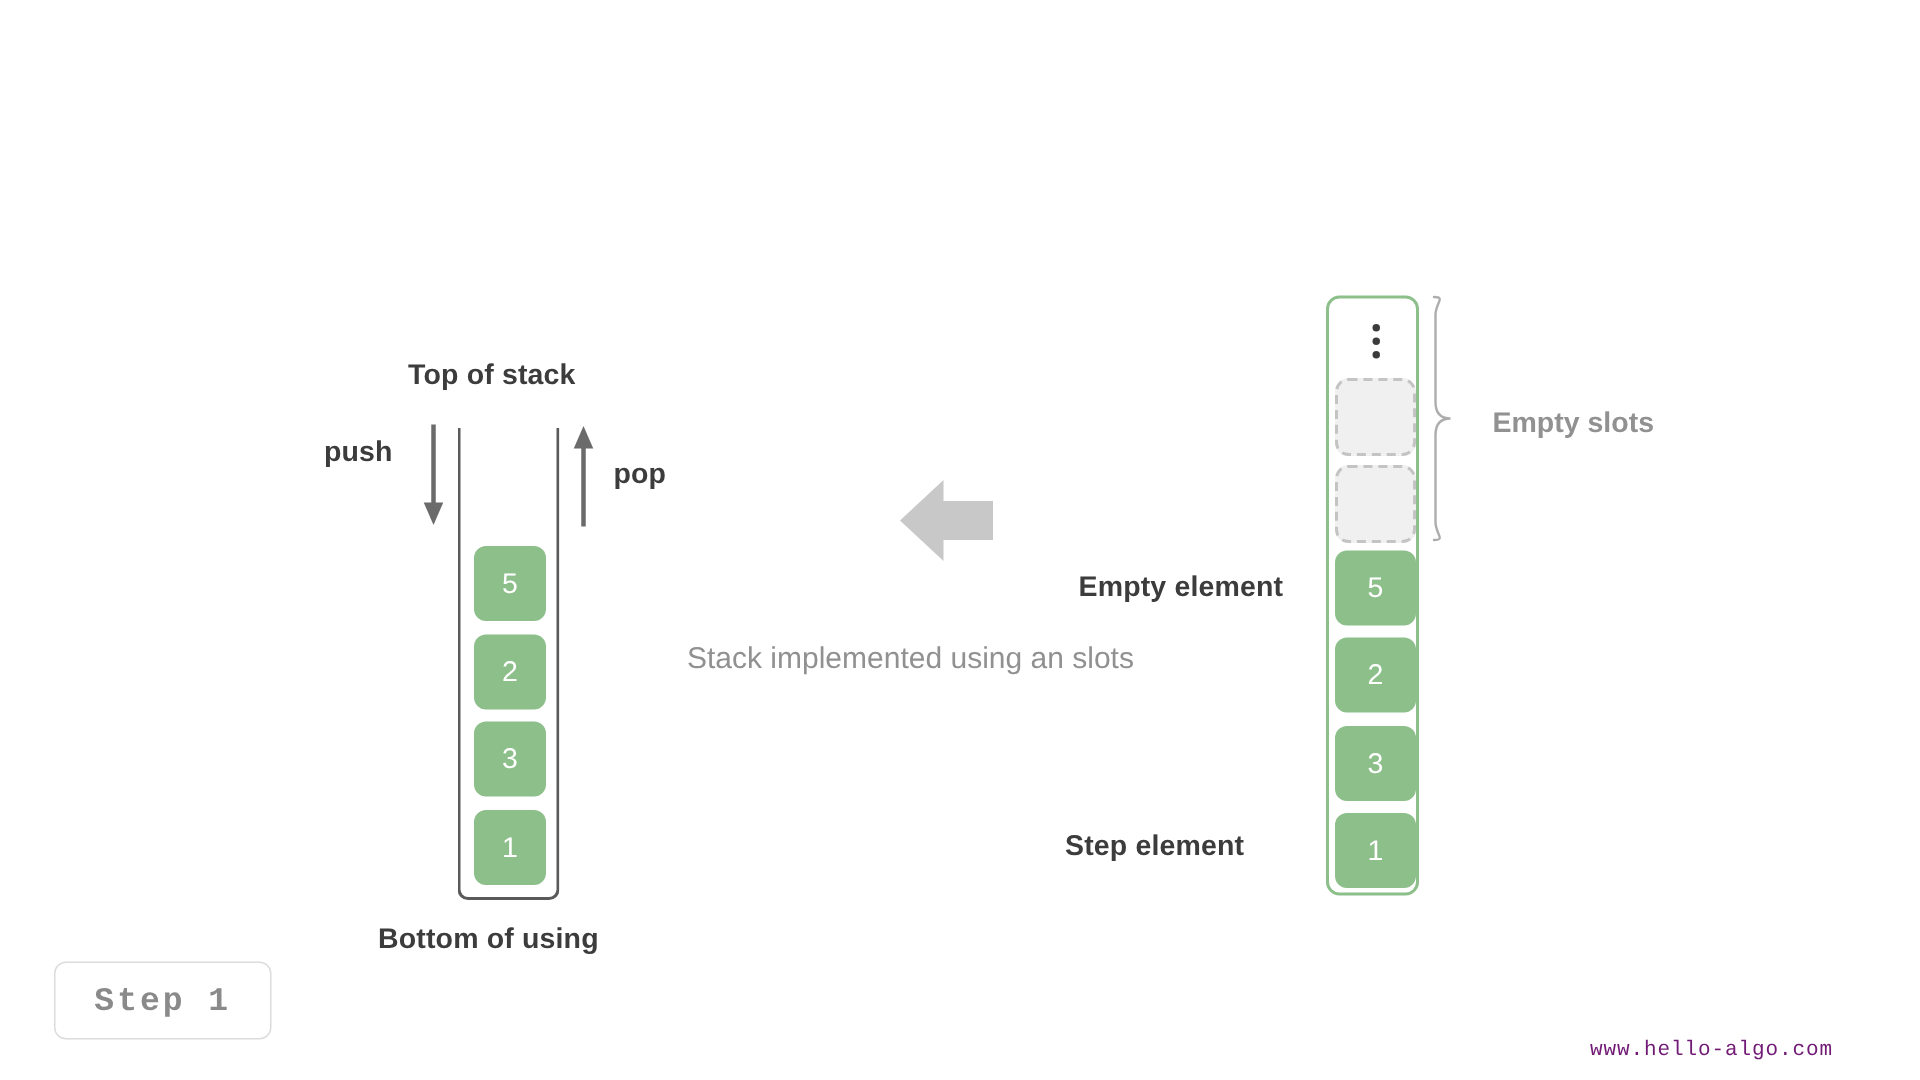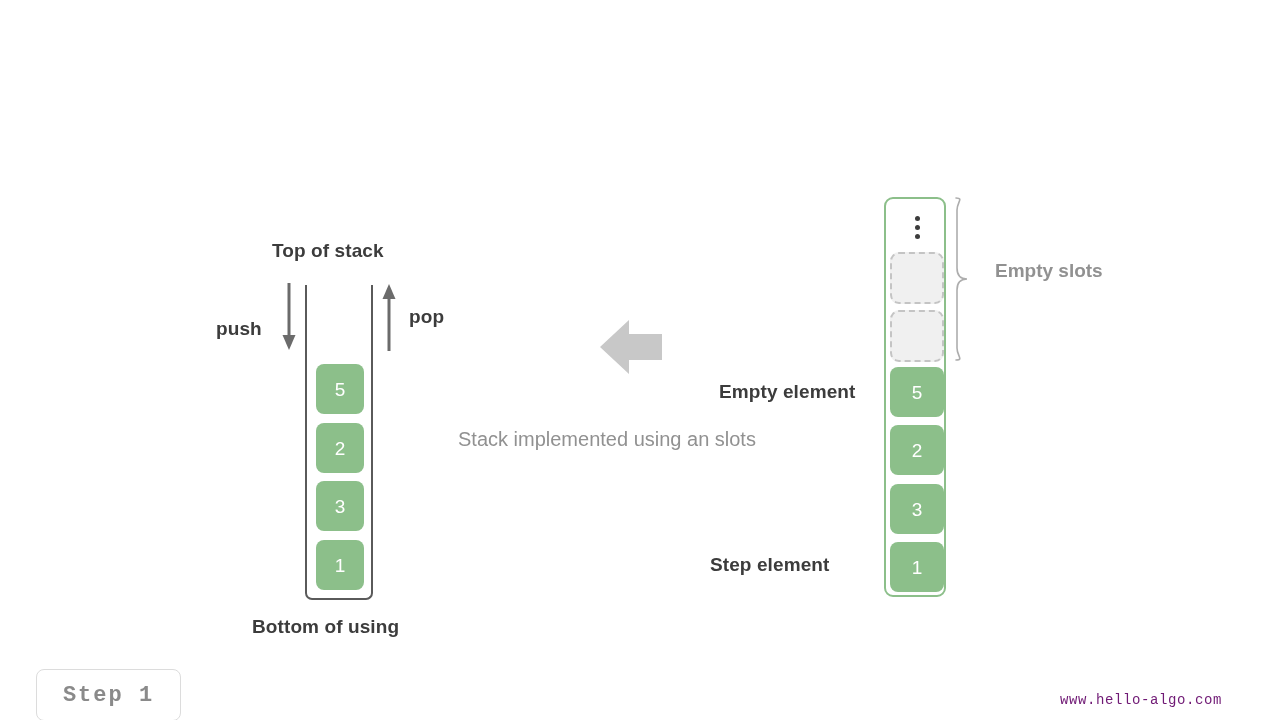--- a/index.html
+++ b/index.html
@@ -169,21 +169,20 @@
     border-radius: 8px;
     background: #ffffff;
     display: flex;
     align-items: center;
     justify-content: center;
     font-family: "Liberation Mono", monospace;
     font-weight: bold;
     font-size: 22px;
     letter-spacing: 2px;
     color: #8a8a8a;
-    margin-top: 28px;
   }
 
   
   #watermark {
     position: absolute;
     right: 18px;
     bottom: 12px;
     font-family: "Liberation Mono", monospace;
     font-size: 14px;
     color: #701a75;
@@ -191,21 +190,21 @@
     white-space: nowrap;
   }
 </style>
 </head>
 <body>
 
 <div class="canvas">
 
   <div class="label-bold" style="left:272px; top:240px;">Top of stack</div>
 
-  <div class="label-bold" style="left:216px; top:318px;">push</div>
+  <div class="label-bold" style="left:216px; top:291px;">push</div>
 
   <div class="label-bold" style="left:409px; top:306px;">pop</div>
 
   <svg class="arrow-svg" style="left:277px; top:283px;" width="26" height="68" viewBox="0 0 26 68">
     <line x1="12" y1="0" x2="12" y2="57" stroke="#6b6b6b" stroke-width="3"></line>
     <polygon points="12,67 5.5,52 18.5,52" fill="#6b6b6b"></polygon>
   </svg>
 
   <svg class="arrow-svg" style="left:377px; top:283px;" width="26" height="68" viewBox="0 0 26 68">
     <line x1="12" y1="11" x2="12" y2="68" stroke="#6b6b6b" stroke-width="3"></line>
@@ -242,21 +241,21 @@
     <div class="array-cell" style="top:226px;">2</div>
     <div class="array-cell" style="top:285px;">3</div>
     <div class="array-cell" style="top:343px;">1</div>
   </div>
 
   <svg id="empty-slots-brace" width="22" height="166" viewBox="0 0 22 166">
     <path d="M4 2 C 12 2, 5 6, 5 14 L 5 72 C 5 80, 9 83, 15 83
              C 9 83, 5 86, 5 94 L 5 152 C 5 160, 12 164, 4 164" fill="none" stroke="#adadad" stroke-width="1.6" stroke-linecap="round"></path>
   </svg>
 
-  <div class="label-gray-bold" style="left:995px; top:260px;">Empty slots</div>
+  <div class="label-gray-bold" style="left:995px; top:272px;">Empty slots</div>
 
   <div class="label-bold" style="left:719px; top:381px;">Empty element</div>
 
   <div class="label-bold" style="left:710px; top:554px;">Step element</div>
 
   <div id="step-badge">Step  1</div>
 
   <div id="watermark">www.hello-algo.com</div>
 
 </div>

